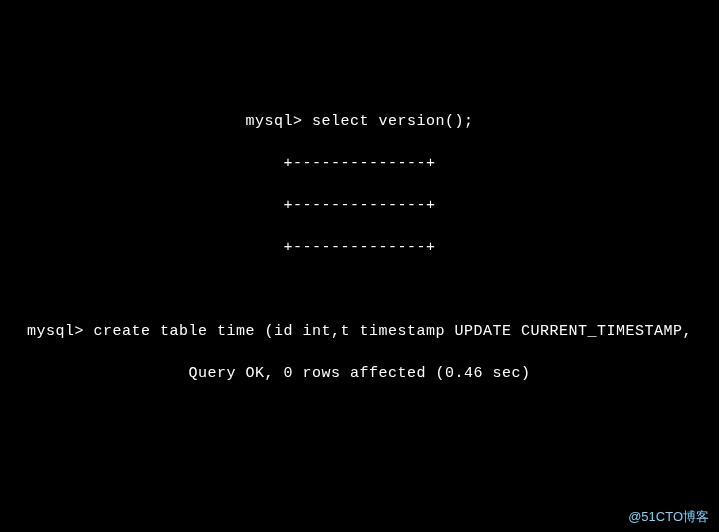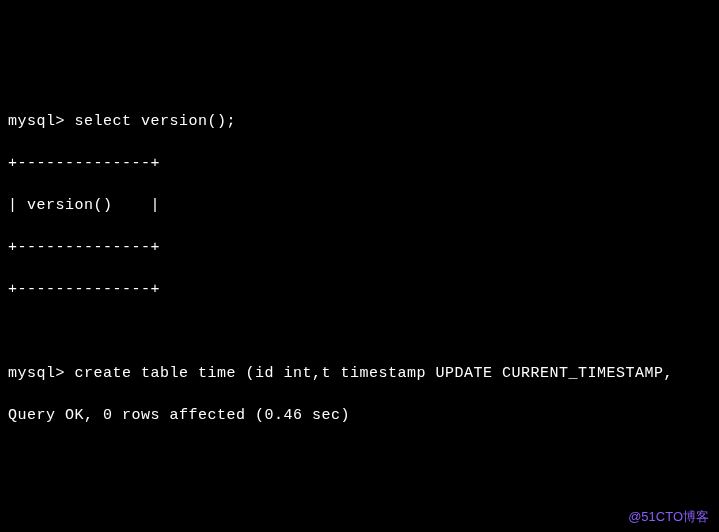--- a/index.html
+++ b/index.html
@@ -16,40 +16,40 @@
       padding: 6px 8px;
       width: 719px;
       height: 532px;
       overflow: hidden;
       position: relative;
       white-space: pre;
       letter-spacing: 0.5px;
     }
     .line {
       display: block;
+      text-align: center;
     }
     .watermark {
       position: absolute;
       bottom: 6px;
       right: 10px;
-      color: #8b5cf6;
+      color: #7dd3fc;
       font-size: 13px;
       font-family: 'Microsoft YaHei', sans-serif;
       letter-spacing: 0;
     }
   </style>
 </head>
 <body>
 
 
 
 <div>
 <span class="line"><span>mysql&gt; </span><span>select version();</span></span>
 <span class="line">+--------------+</span>
-<span class="line">| version()    |</span>
 <span class="line">+--------------+</span>
 <span class="line">+--------------+</span>
 <span class="line"> </span>
 <span class="line"><span>mysql&gt; </span><span>create table time (id int,t timestamp UPDATE CURRENT_TIMESTAMP,</span></span>
 <span class="line">Query OK, 0 rows affected (0.46 sec)</span>
 
 
 
 
 

